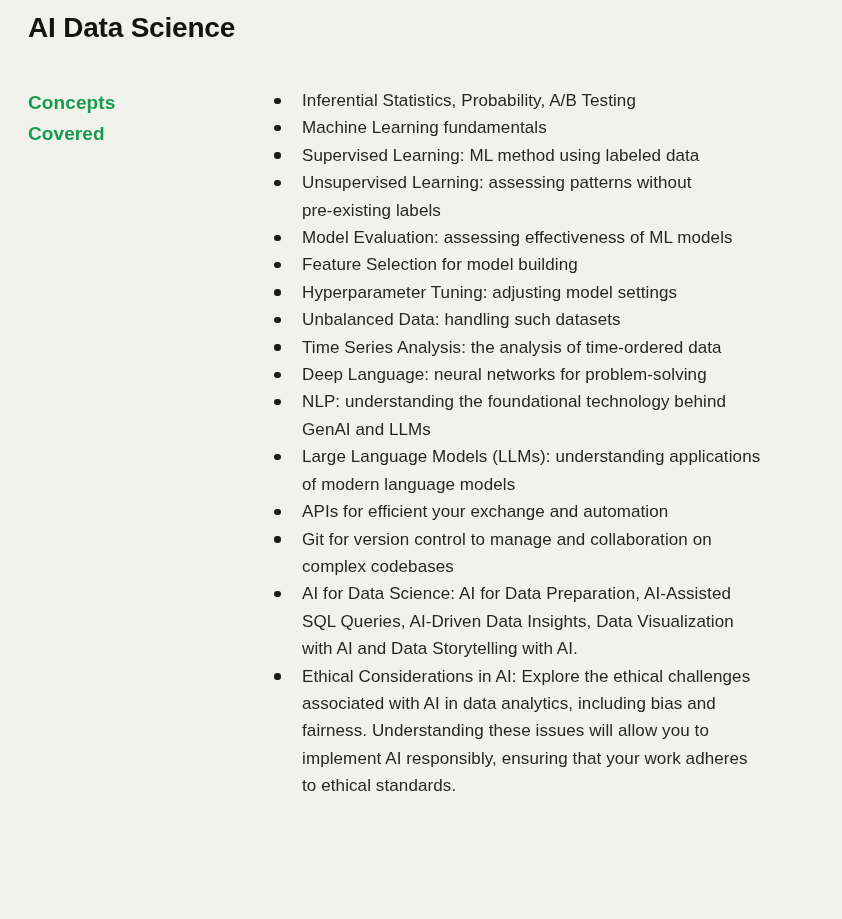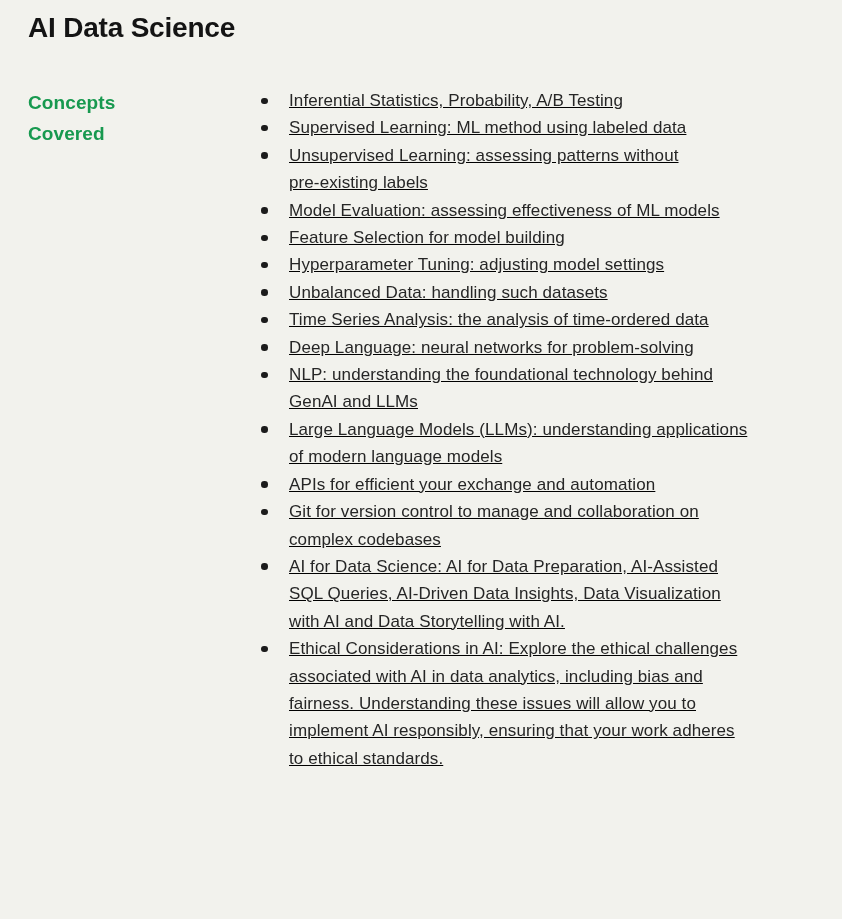--- a/index.html
+++ b/index.html
@@ -25,20 +25,21 @@
     font-size: 28px;
     line-height: 34px;
     font-weight: 700;
     letter-spacing: -0.2px;
     color: #141414;
   }
   .content-row {
     display: flex;
     align-items: flex-start;
     margin-top: 42px;
+    gap: 13px;
   }
   .label-col {
     width: 230px;
     flex: 0 0 230px;
   }
   .section-label {
     font-size: 19px;
     line-height: 31px;
     font-weight: 600;
     color: #17994F;
@@ -46,21 +47,20 @@
     letter-spacing: 0.1px;
   }
   .list-col {
     flex: 1 1 auto;
     min-width: 0;
   }
   ul.concepts-list {
     margin: 0;
     padding: 0;
     list-style: none;
-    text-decoration: underline;
   }
   ul.concepts-list li {
     position: relative;
     padding-left: 31px;
     font-size: 17px;
     line-height: 27.4px;
     color: #262626;
     white-space: pre-line;
     letter-spacing: 0.1px;
   }
@@ -82,20 +82,21 @@
   <h1 class="page-title">AI Data Science</h1>
 
   <div class="content-row">
     <div class="label-col">
       <div class="section-label">Concepts
 Covered</div>
     </div>
     <div class="list-col">
       <ul class="concepts-list">
       <li>Inferential Statistics, Probability, A/B Testing</li>
+          <li>Machine Learning fundamentals</li>
           <li>Supervised Learning: ML method using labeled data</li>
           <li>Unsupervised Learning: assessing patterns without
 pre-existing labels</li>
           <li>Model Evaluation: assessing effectiveness of ML models</li>
           <li>Feature Selection for model building</li>
           <li>Hyperparameter Tuning: adjusting model settings</li>
           <li>Unbalanced Data: handling such datasets</li>
           <li>Time Series Analysis: the analysis of time-ordered data</li>
           <li>Deep Language: neural networks for problem-solving</li>
           <li>NLP: understanding the foundational technology behind

